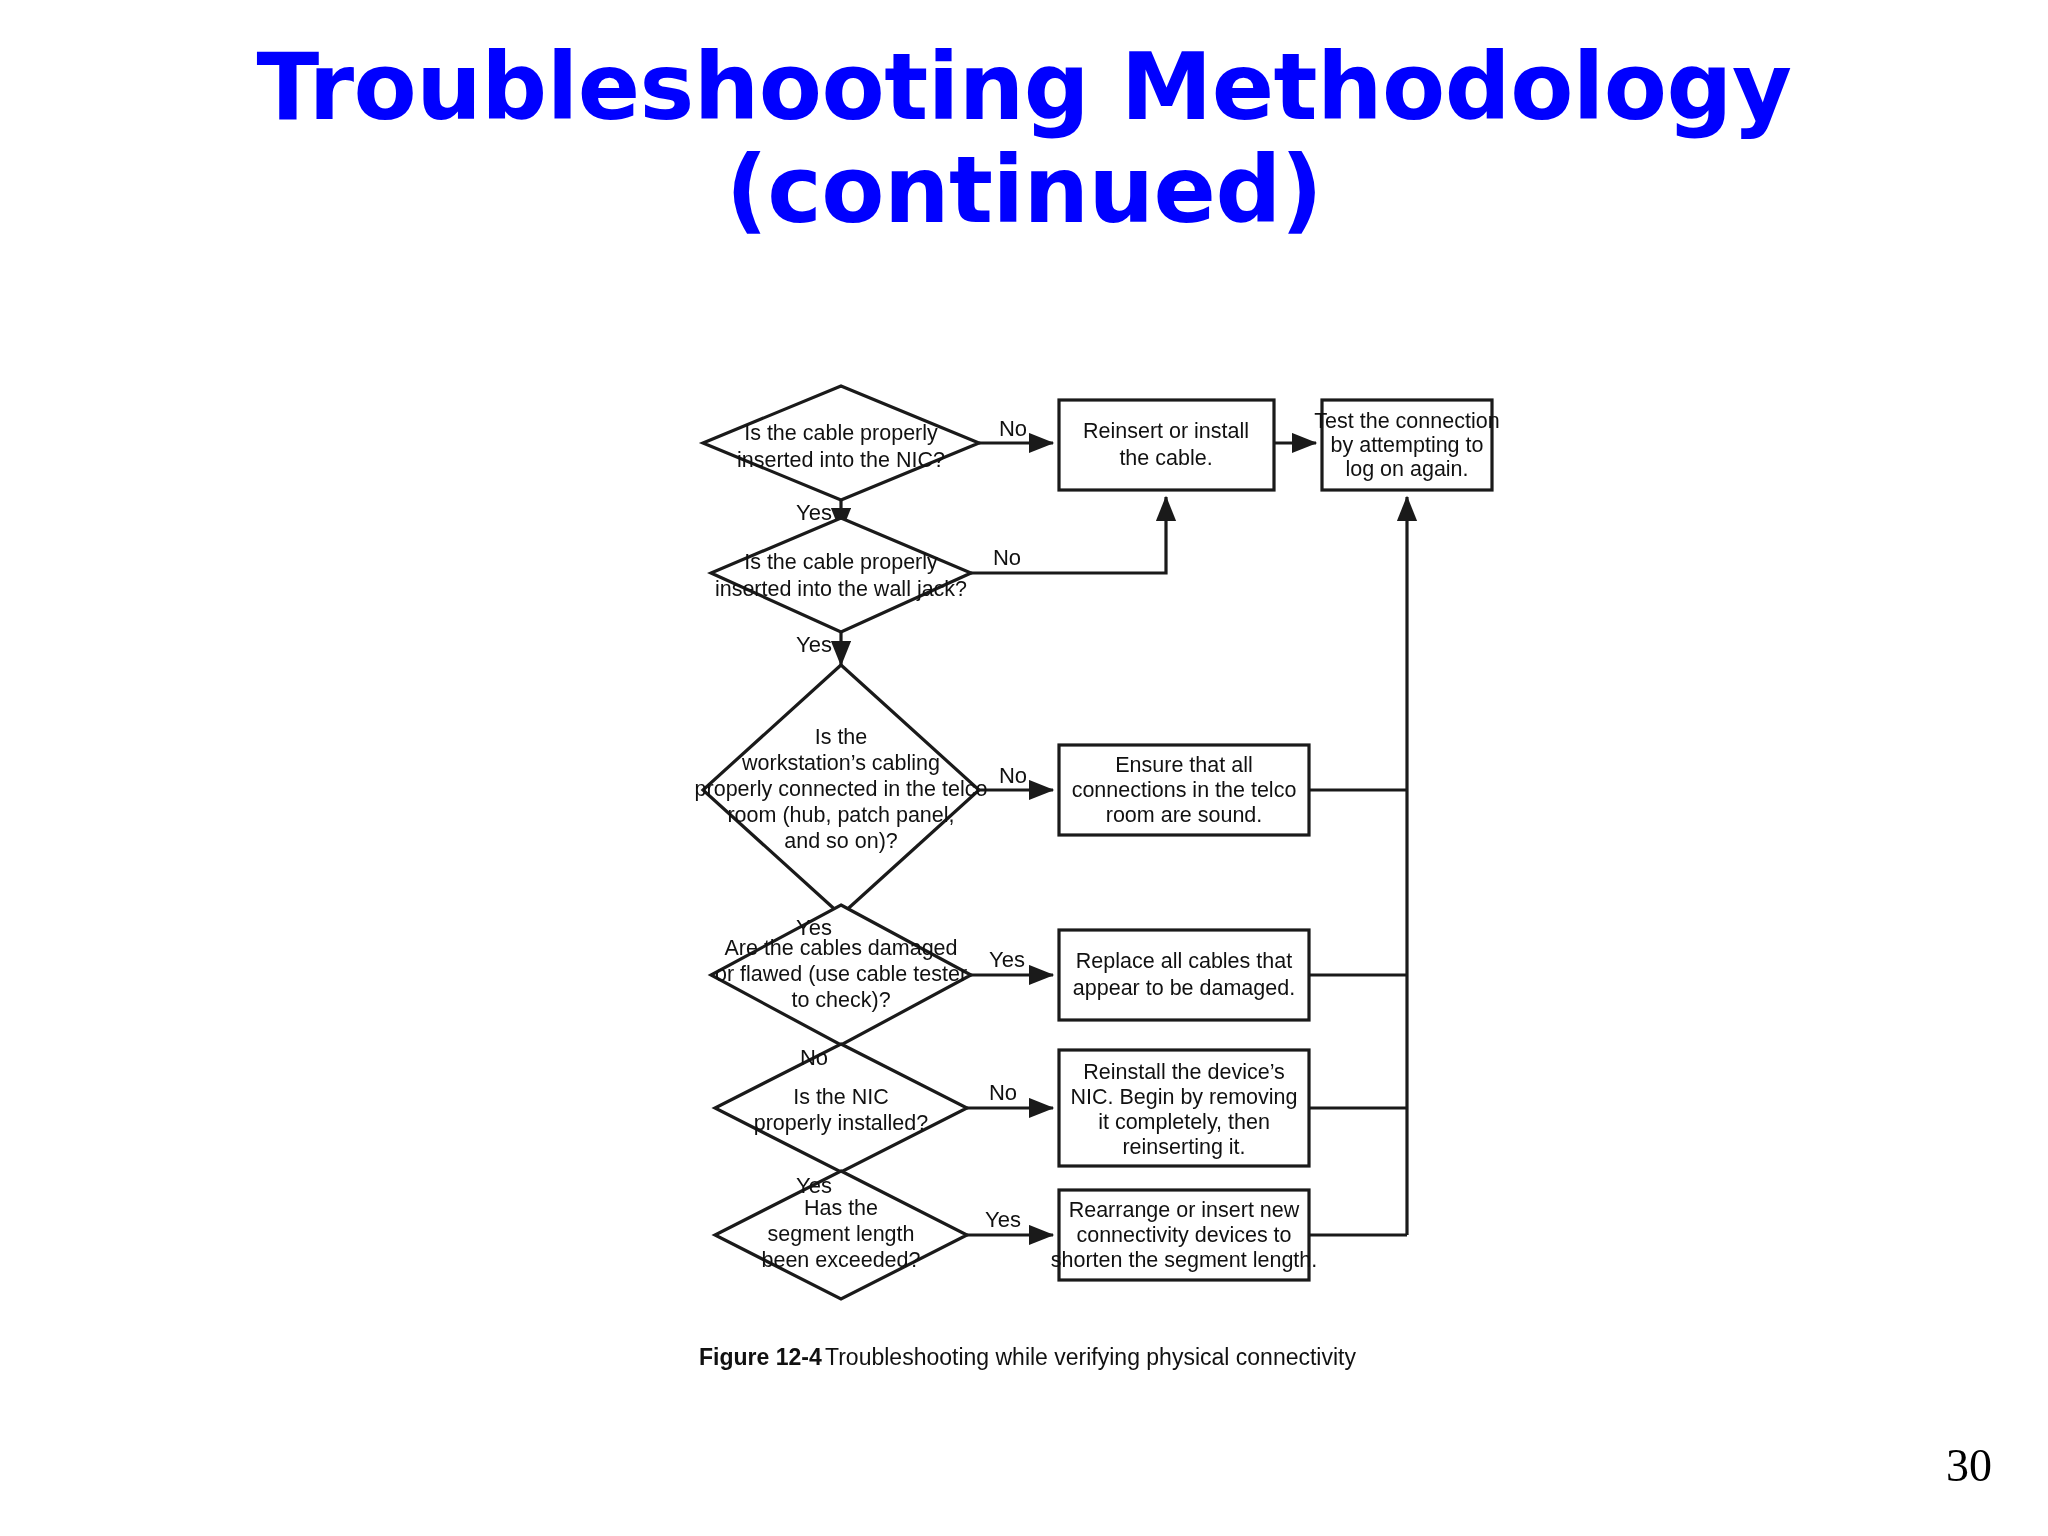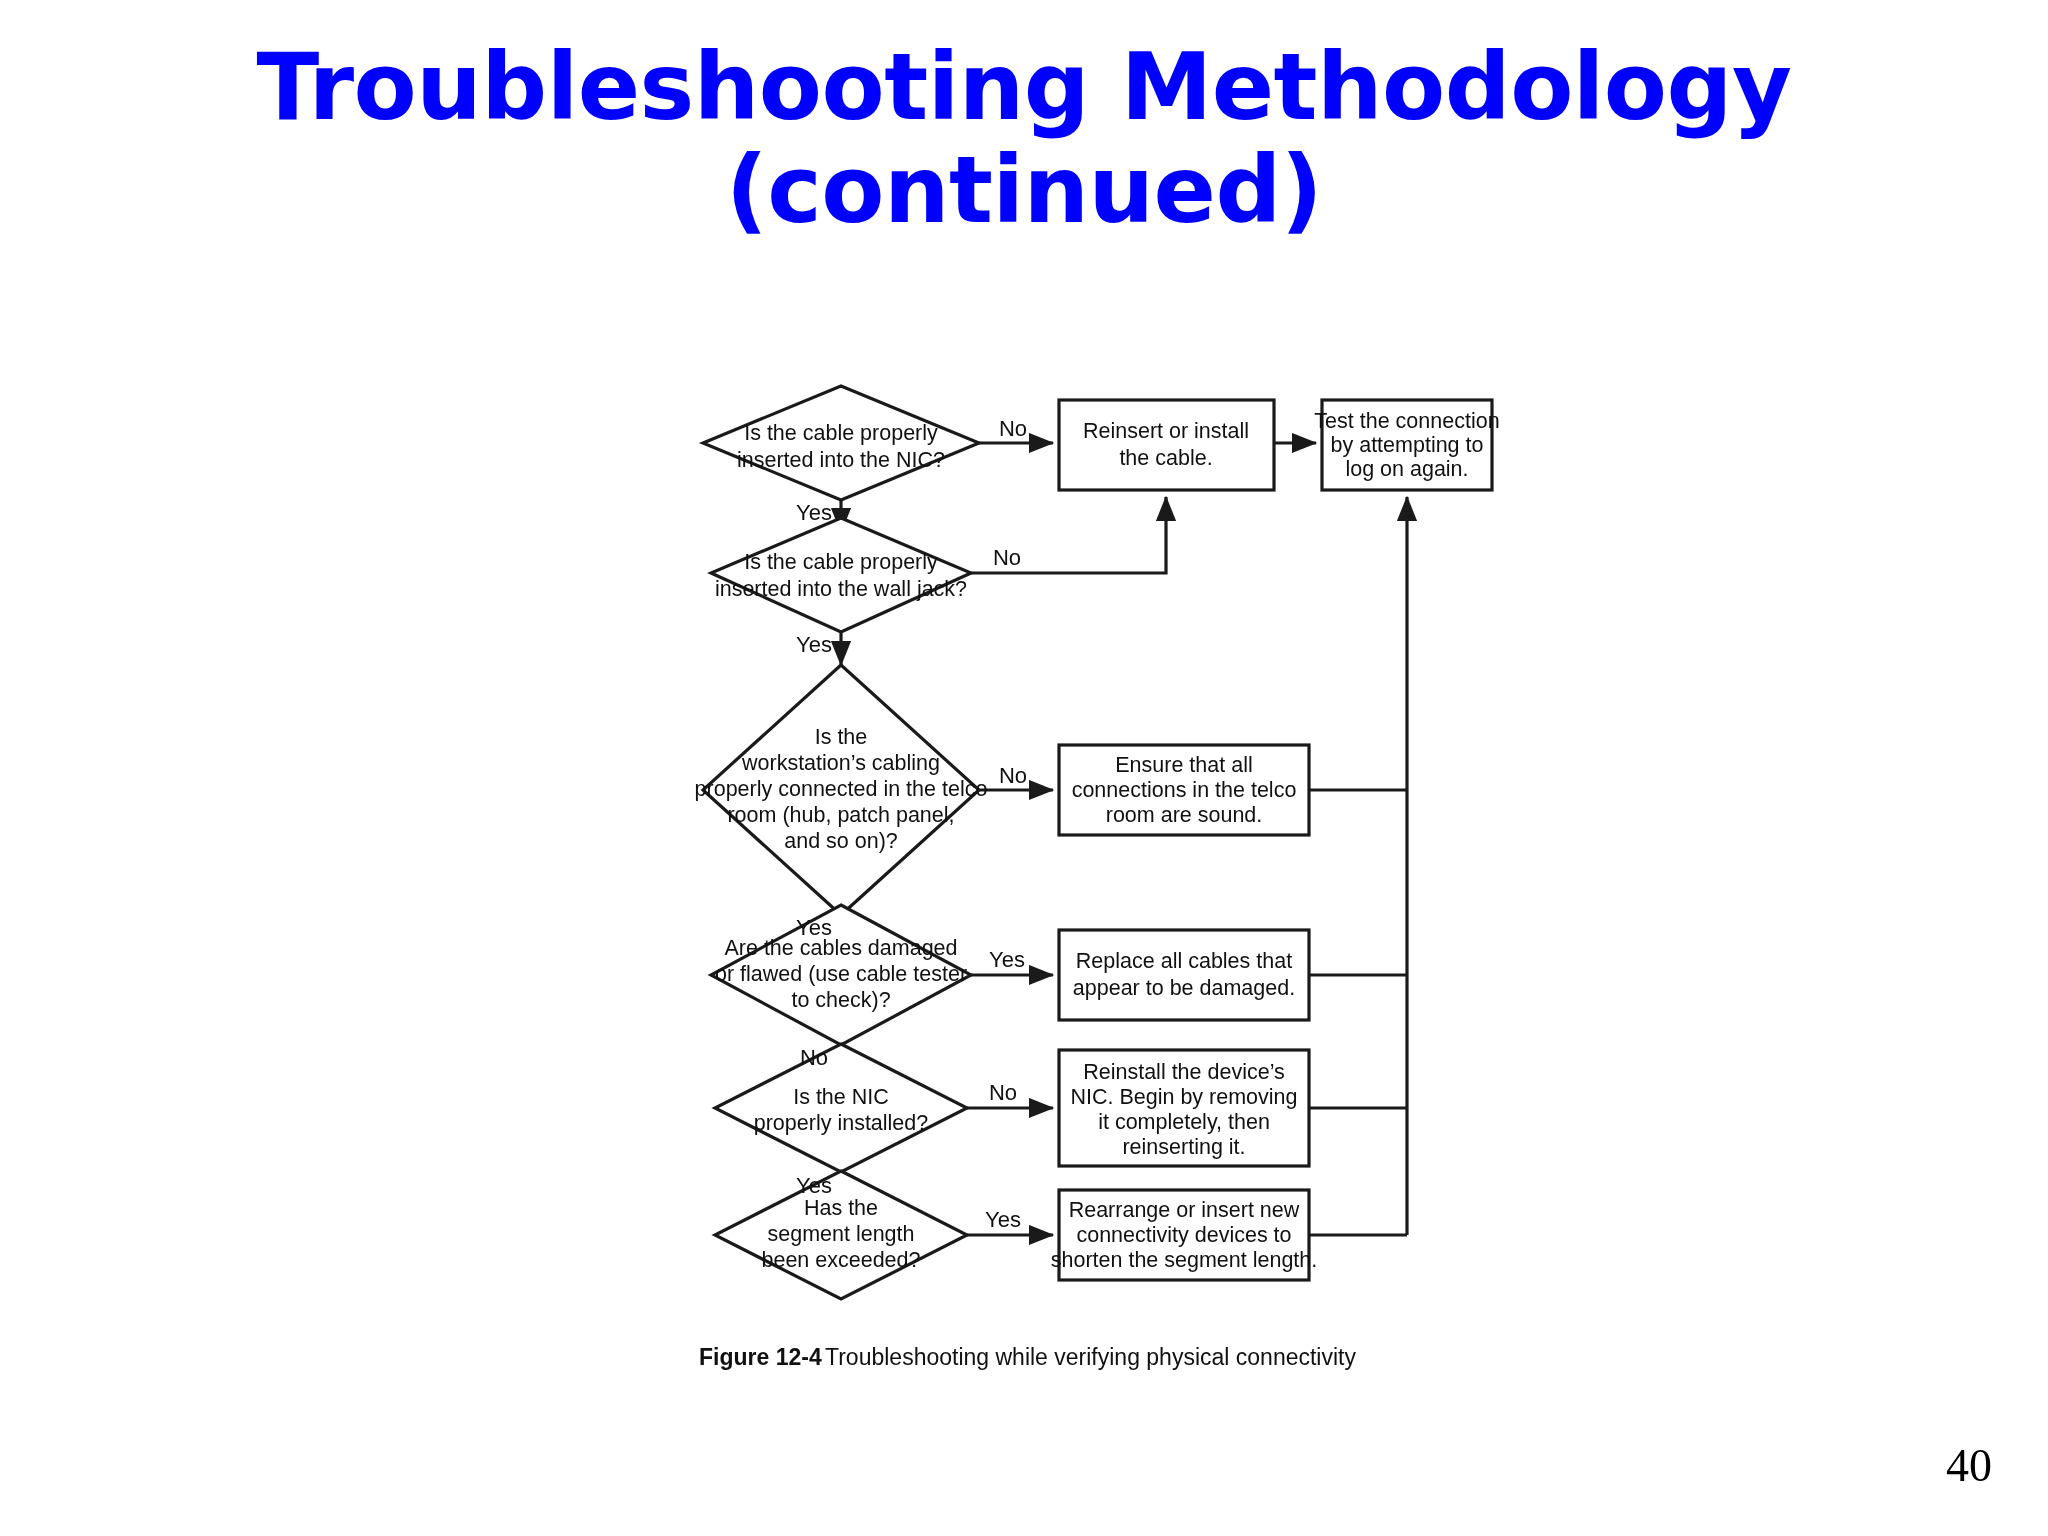--- a/index.html
+++ b/index.html
@@ -231,15 +231,15 @@
       <text class="edge-label" x="795" y="699">No</text>
       <text class="edge-label" x="984" y="734">No</text>
       <text class="edge-label" x="795" y="827">Yes</text>
       <text class="edge-label" x="984" y="861">Yes</text>
 
       <text class="fig-caption-label" x="680" y="1005">Figure 12-4</text>
       <text class="fig-caption-text" x="806" y="1005">Troubleshooting while verifying physical connectivity</text>
     </svg>
   </div>
 
-  <div class="page-number">40</div>
+  <div class="page-number">30</div>
 
 </div>
 
 </body></html>

